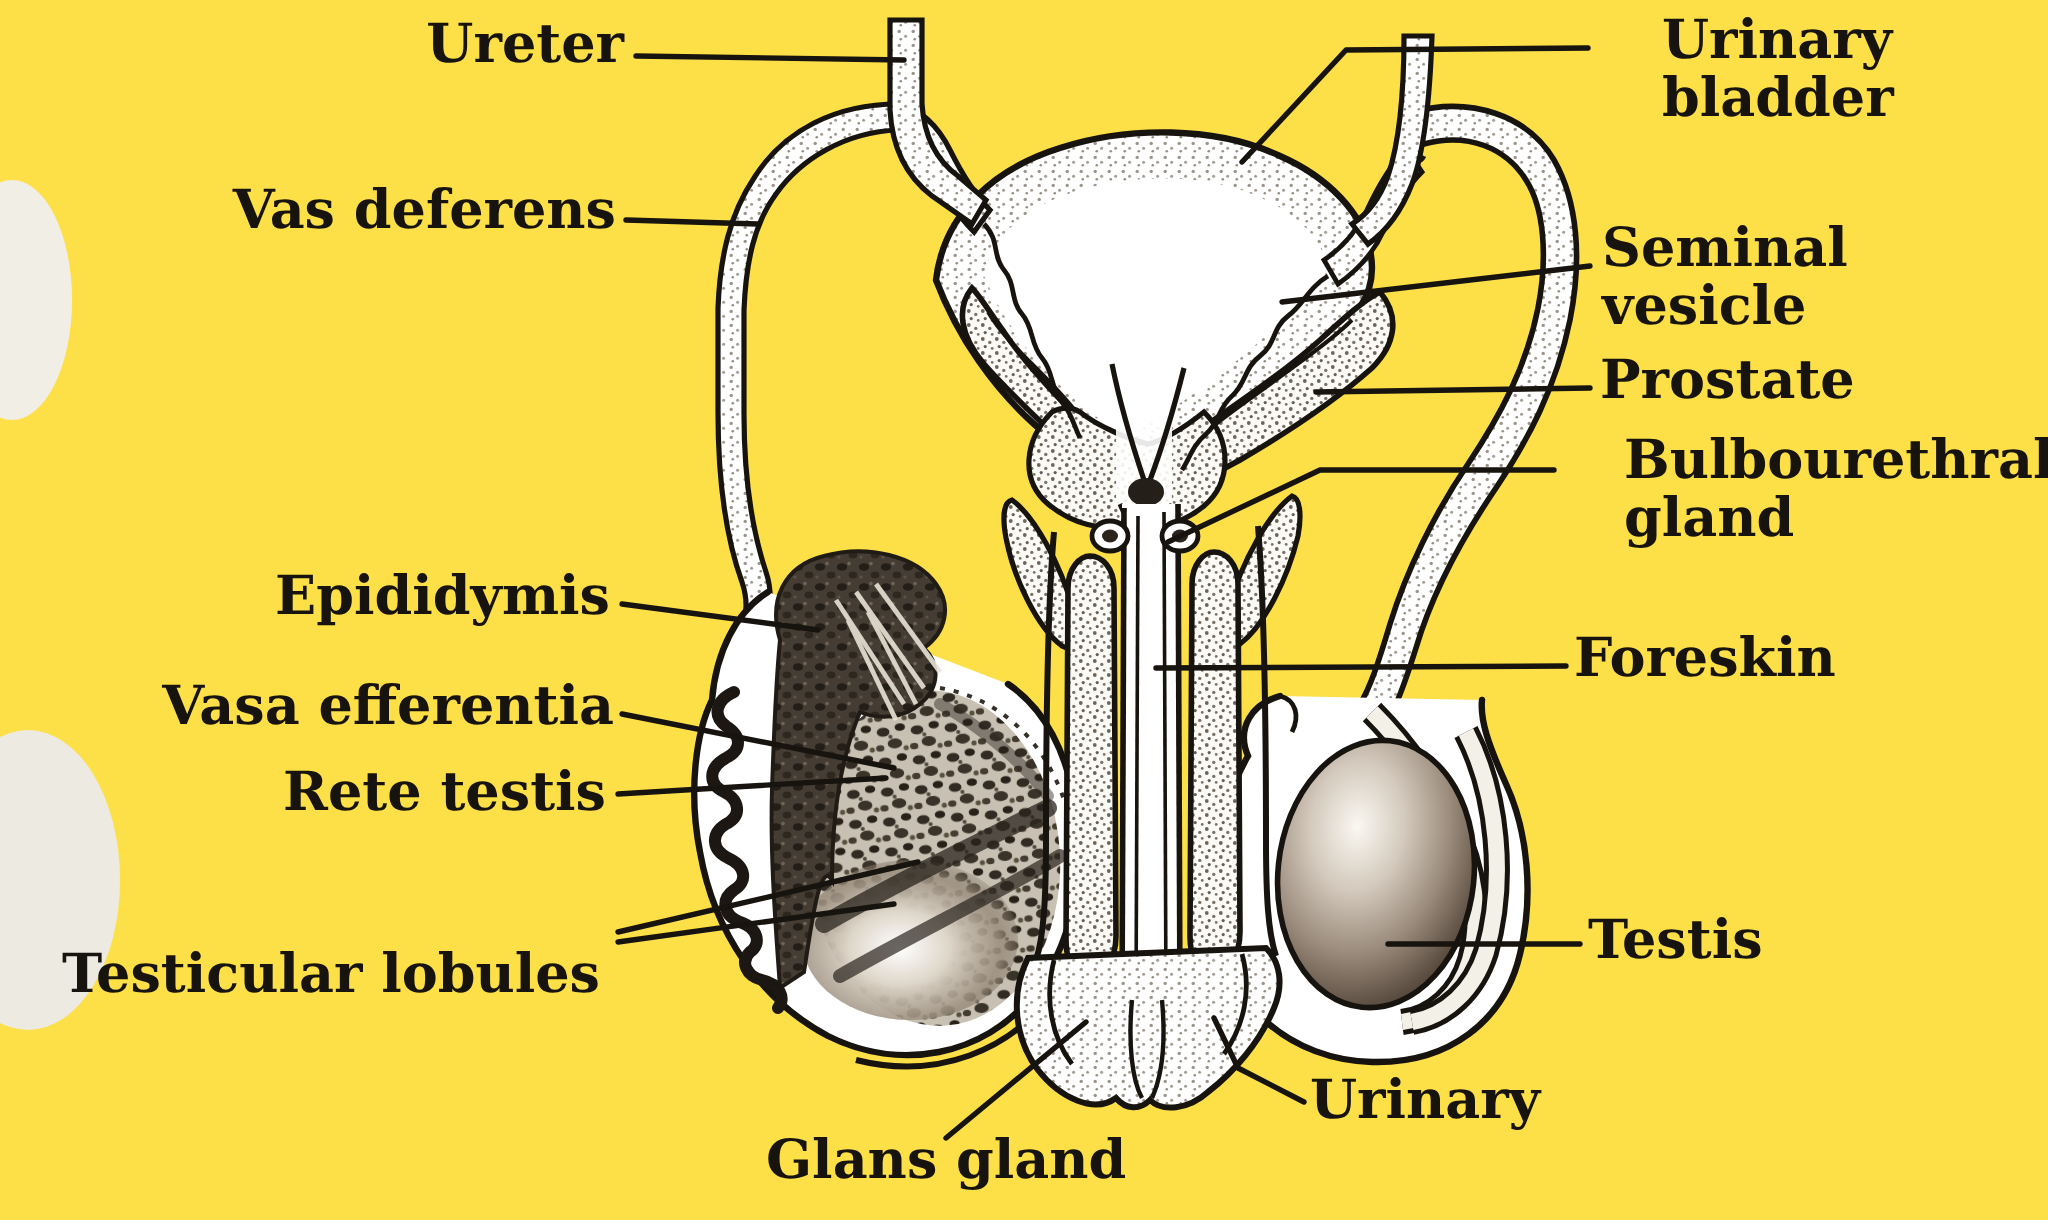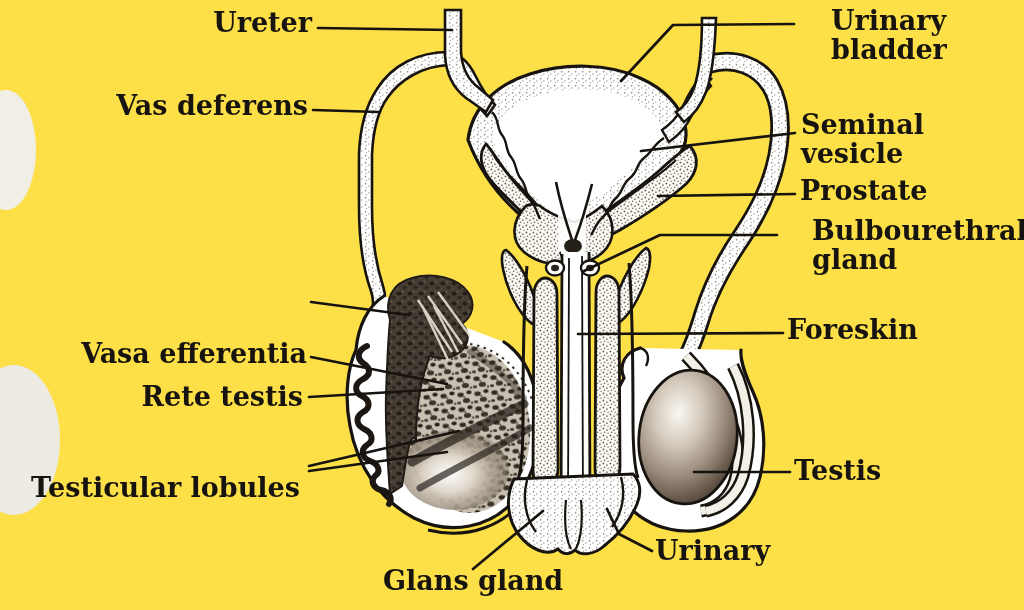--- a/index.html
+++ b/index.html
@@ -207,20 +207,21 @@
       <path d="M 795,133 L 641,151"></path>
       <path d="M 795,194 L 658,196"></path>
       <path d="M 777,235 L 660,235 L 584,271"></path>
       <path d="M 783,333 L 578,334"></path>
       <path d="M 790,472 L 694,472"></path>
     </g>
   </svg>
 
   <div class="lbl r" style="left:150px;top:9px;width:162px;">Ureter</div>
   <div class="lbl r" style="left:90px;top:92px;width:218px;text-align:right;">Vas deferens</div>
+  <div class="lbl r" style="left:90px;top:285px;width:215px;">Epididymis</div>
   <div class="lbl r" style="left:55px;top:340px;width:252px;">Vasa efferentia</div>
   <div class="lbl r" style="left:90px;top:383px;width:213px;">Rete testis</div>
   <div class="lbl r" style="left:18px;top:474px;width:282px;">Testicular lobules</div>
   <div class="lbl" style="left:383px;top:567px;width:220px;">Glans gland</div>
   <div class="lbl" style="left:655px;top:537px;width:180px;">Urinary</div>
   <div class="lbl" style="left:799px;top:7px;width:135px;margin-left:32px;">Urinary bladder</div>
   <div class="lbl" style="left:801px;top:111px;width:135px;">Seminal vesicle</div>
   <div class="lbl" style="left:800px;top:177px;width:180px;">Prostate</div>
   <div class="lbl" style="left:812px;top:217px;width:244px;">Bulbourethral gland</div>
   <div class="lbl" style="left:787px;top:316px;width:150px;">Foreskin</div>

